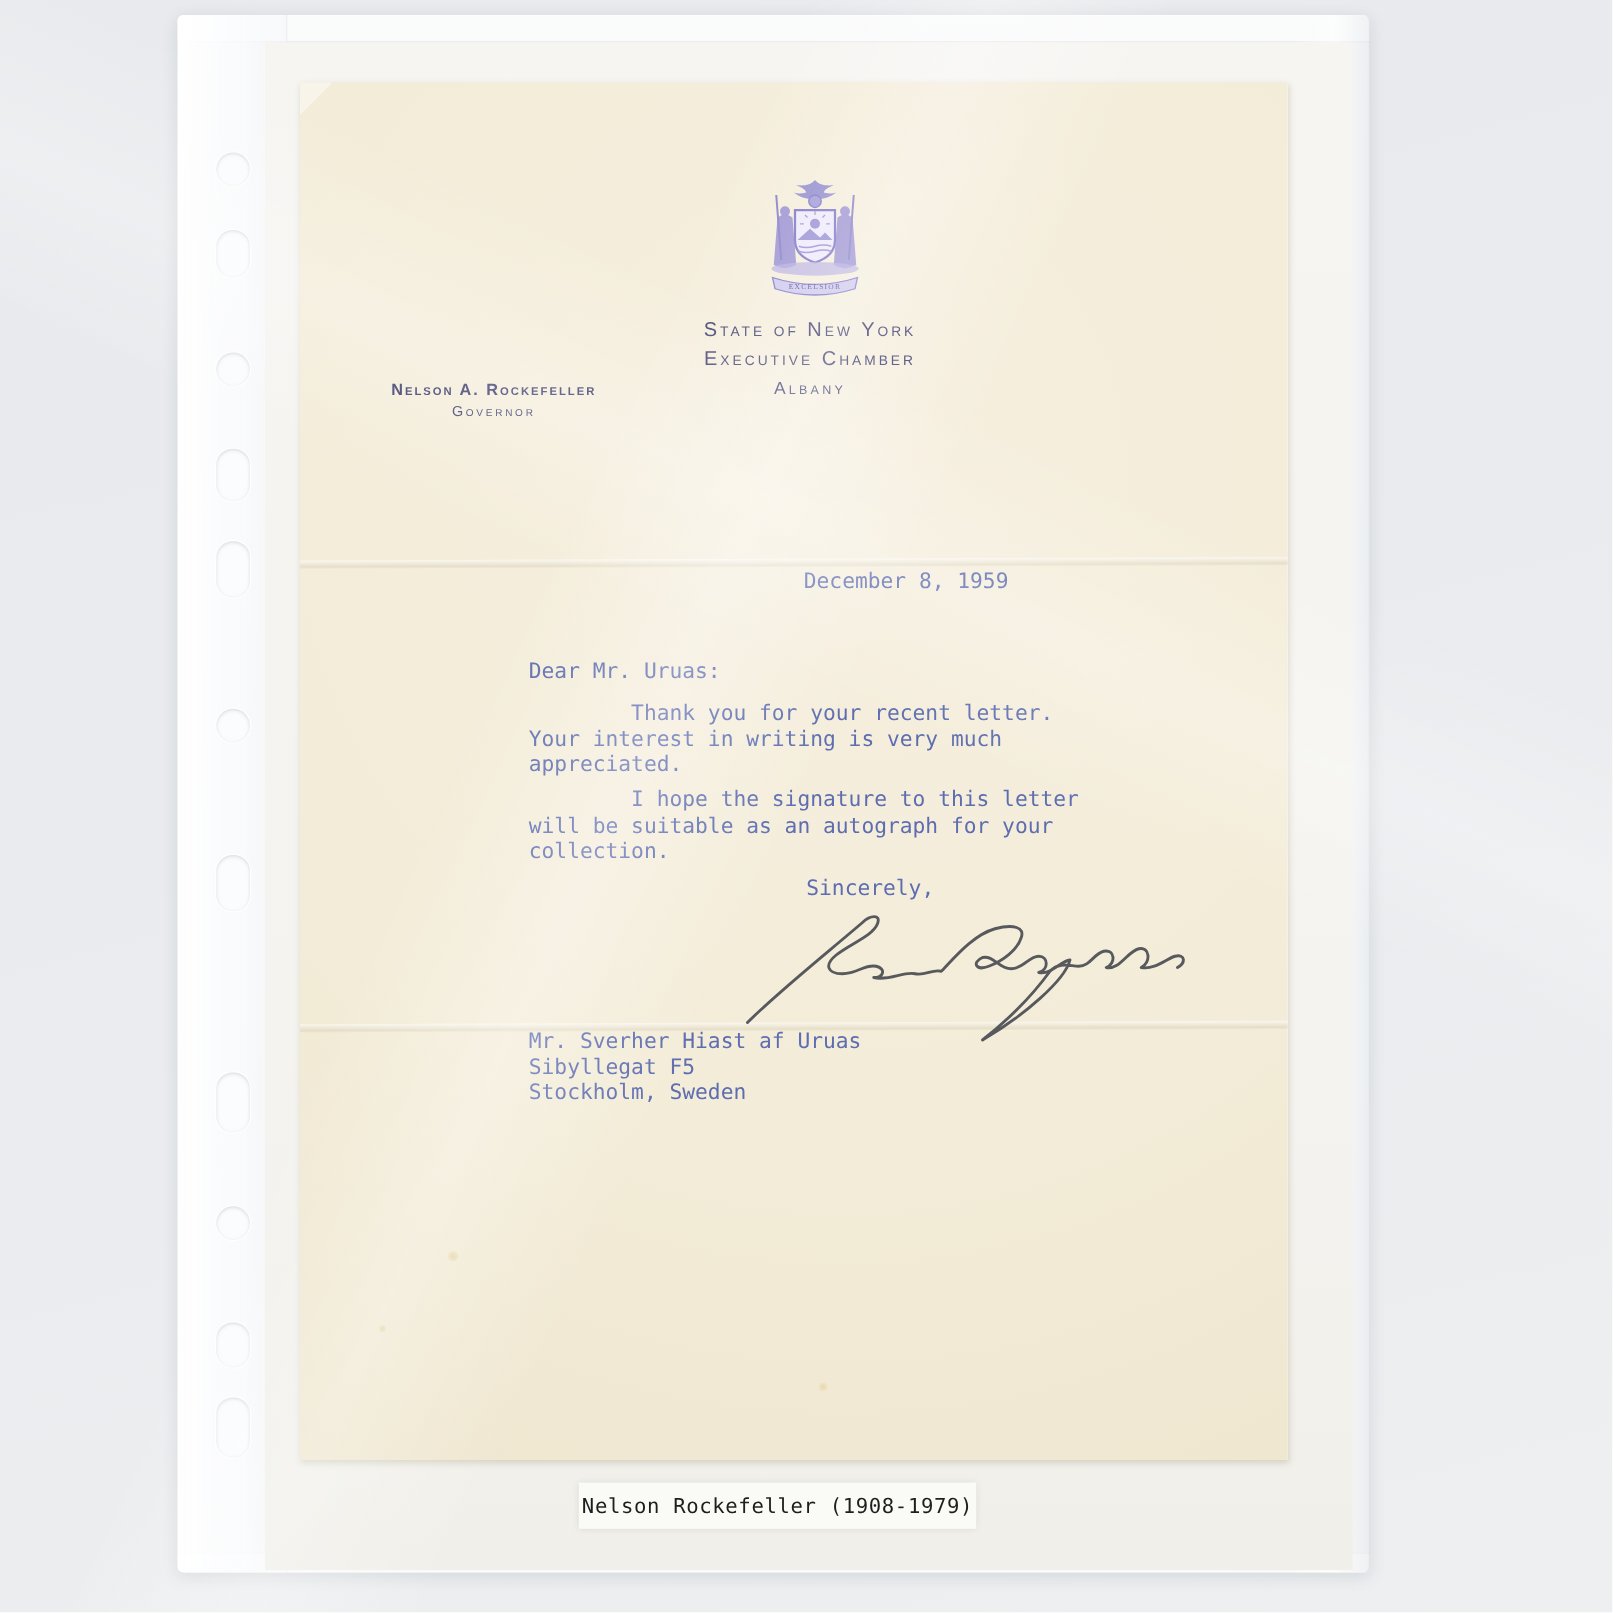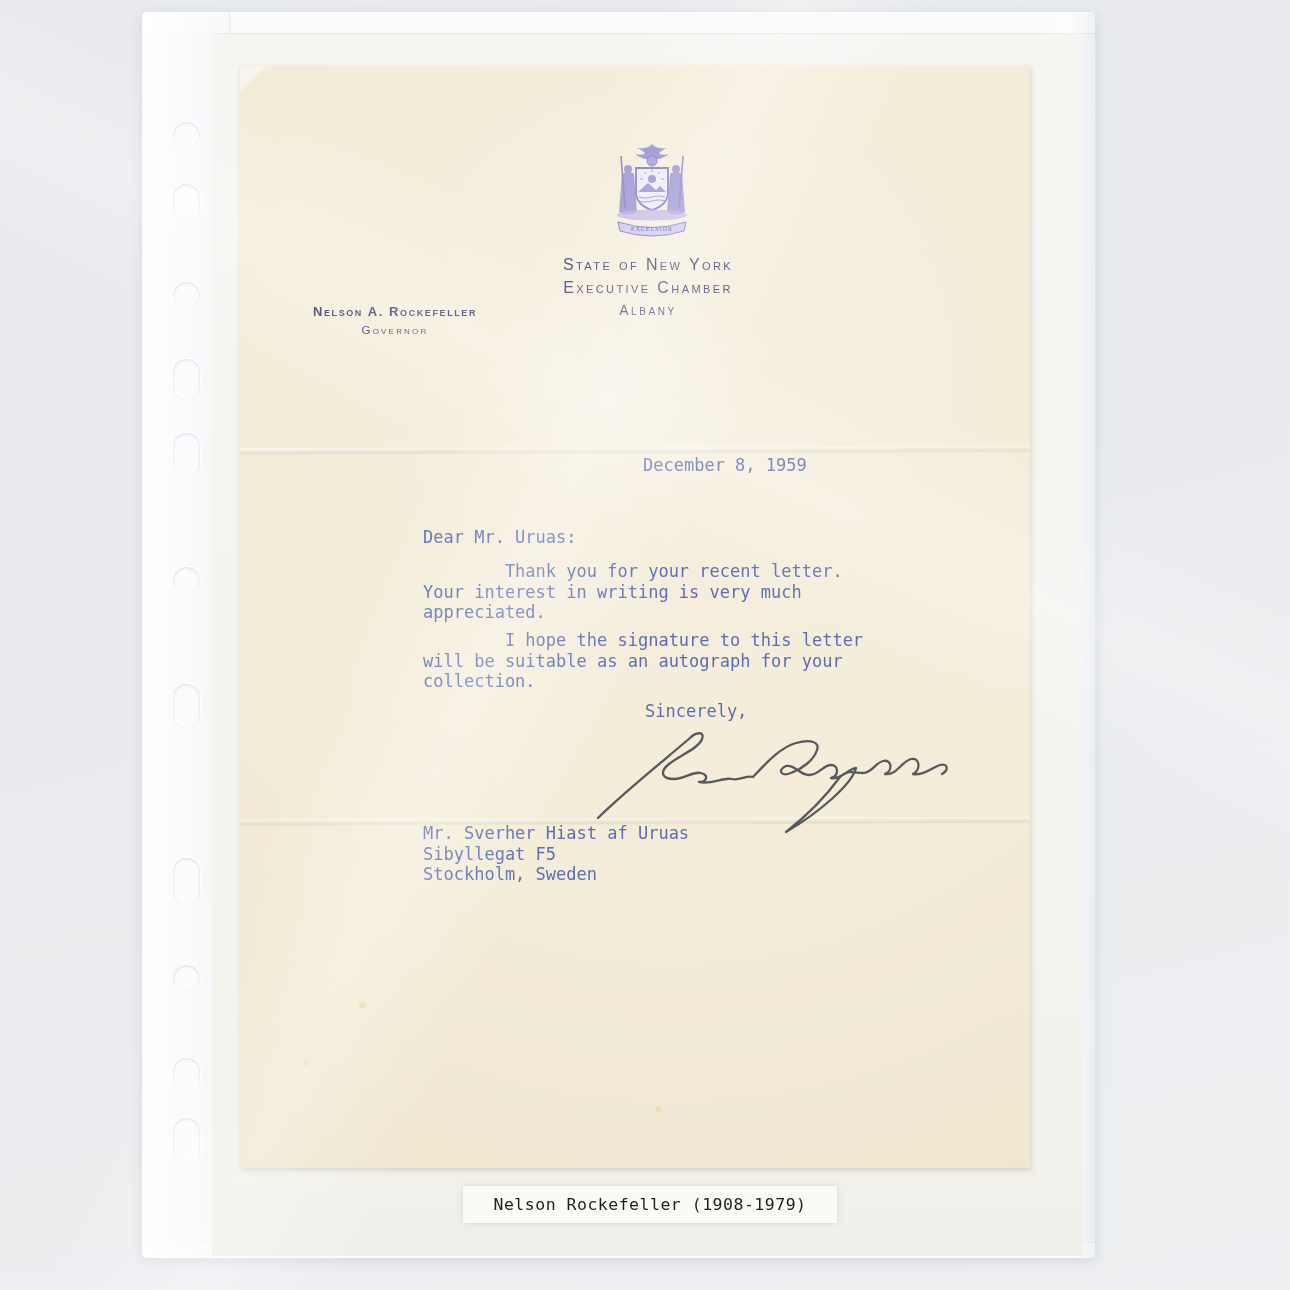--- a/index.html
+++ b/index.html
@@ -118,21 +118,21 @@
   .paragraph-1 { left:183px; top:495px; }
   .paragraph-2 { left:183px; top:564px; }
   .closing     { left:405px; top:635px; }
   .recipient   { left:183px; top:757px; }
 
   
   .signature { position:absolute; left:340px; top:656px; width:385px; height:125px; }
 
   
   .caption-label {
-    position:absolute; left:463px; top:1186px; width:374px; height:37px;
+    position:absolute; left:463px; top:1186px; width:318px; height:37px;
     background:rgba(250,250,247,0.95);
     box-shadow:0 0 5px rgba(190,190,182,0.55);
     display:flex; align-items:center; justify-content:center;
     font-family:"DejaVu Sans Mono", monospace; font-size:16.5px;
     letter-spacing:0.5px; color:#1e1e1e;
   }
 </style>
 </head>
 <body>
 

